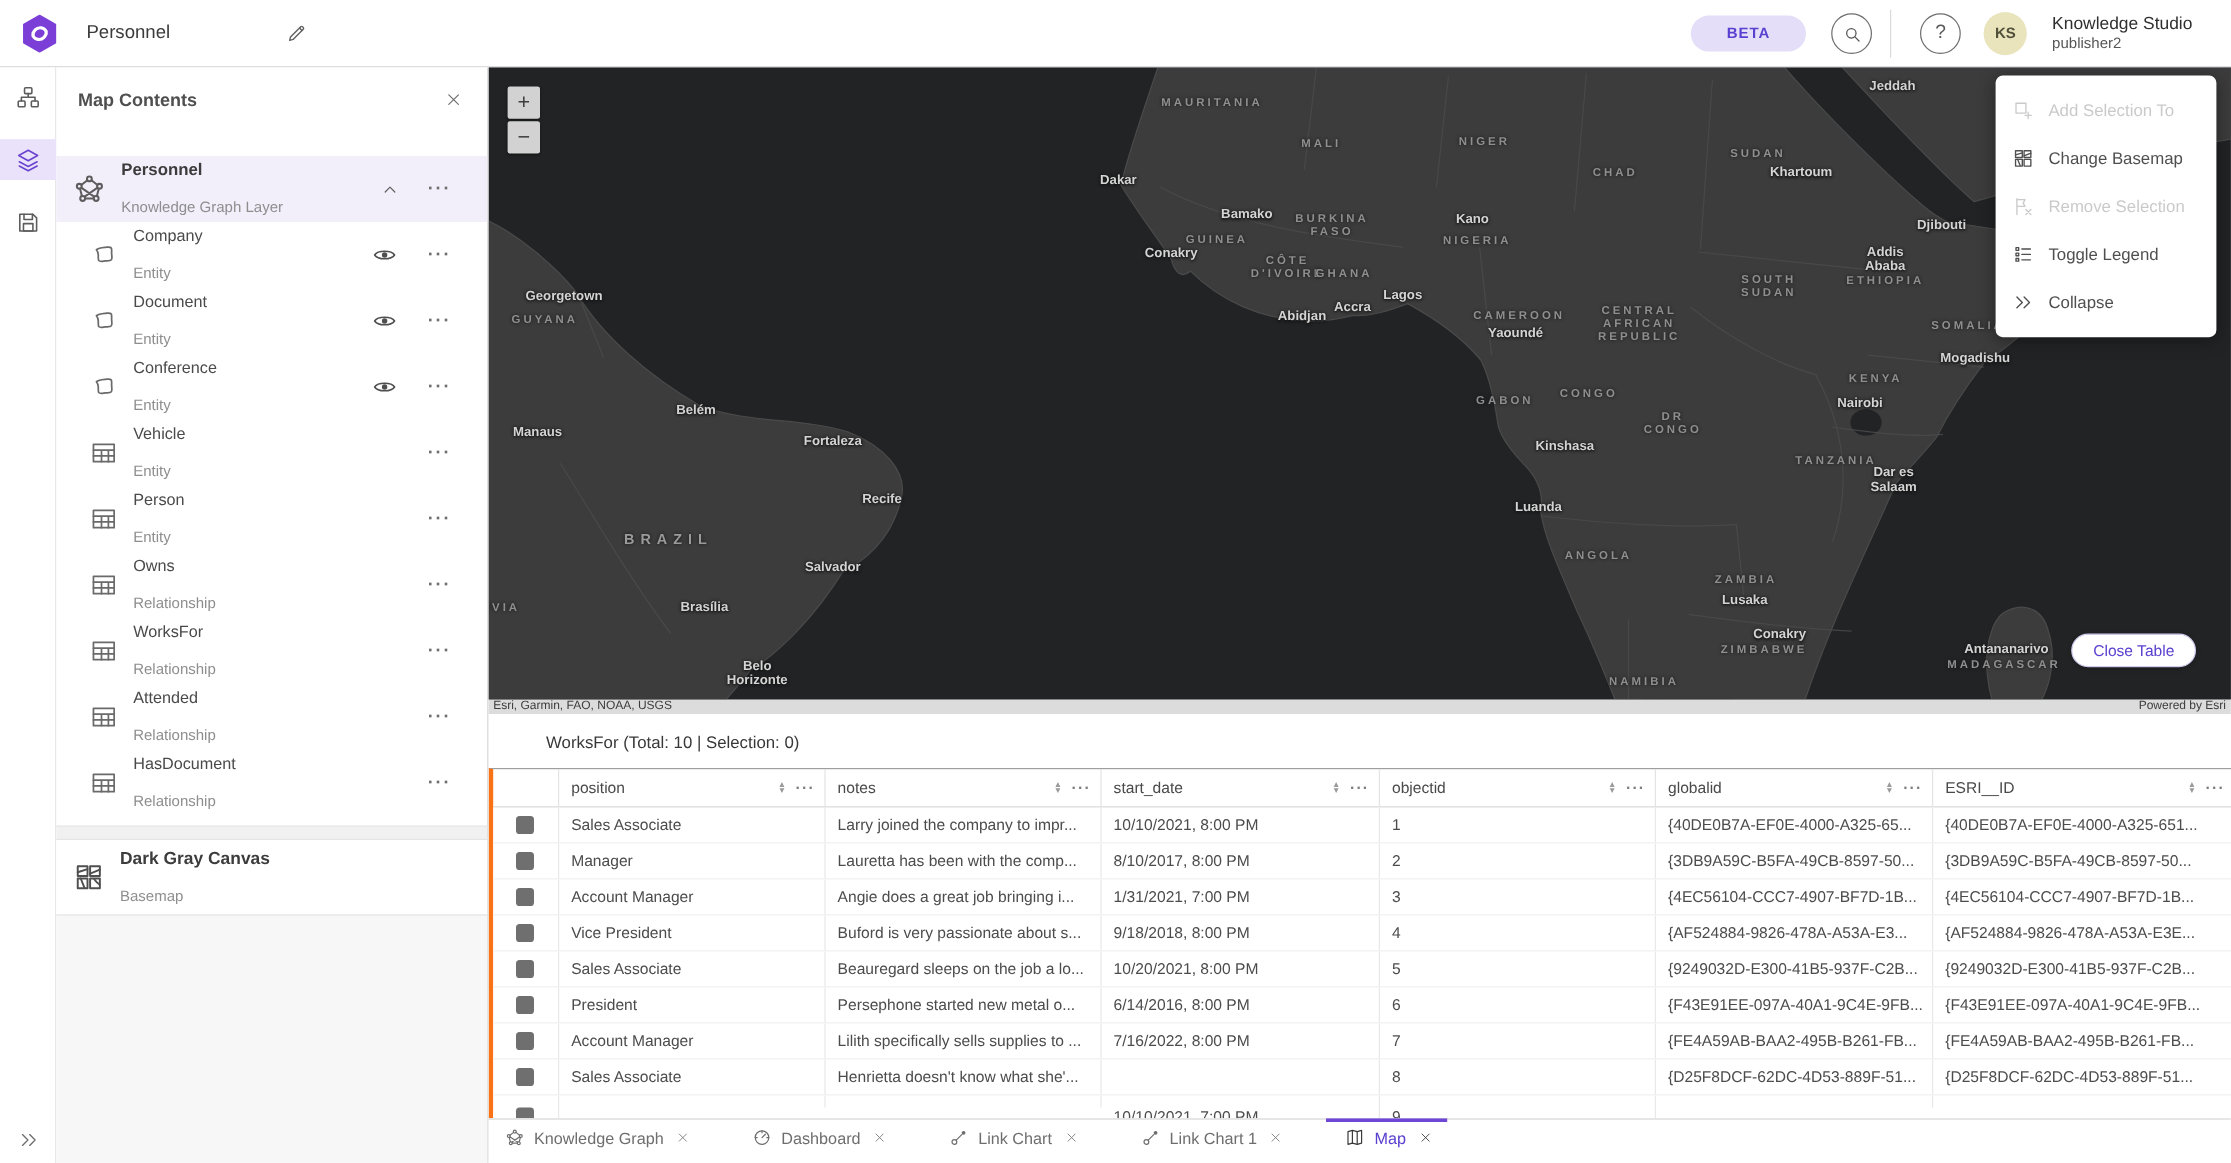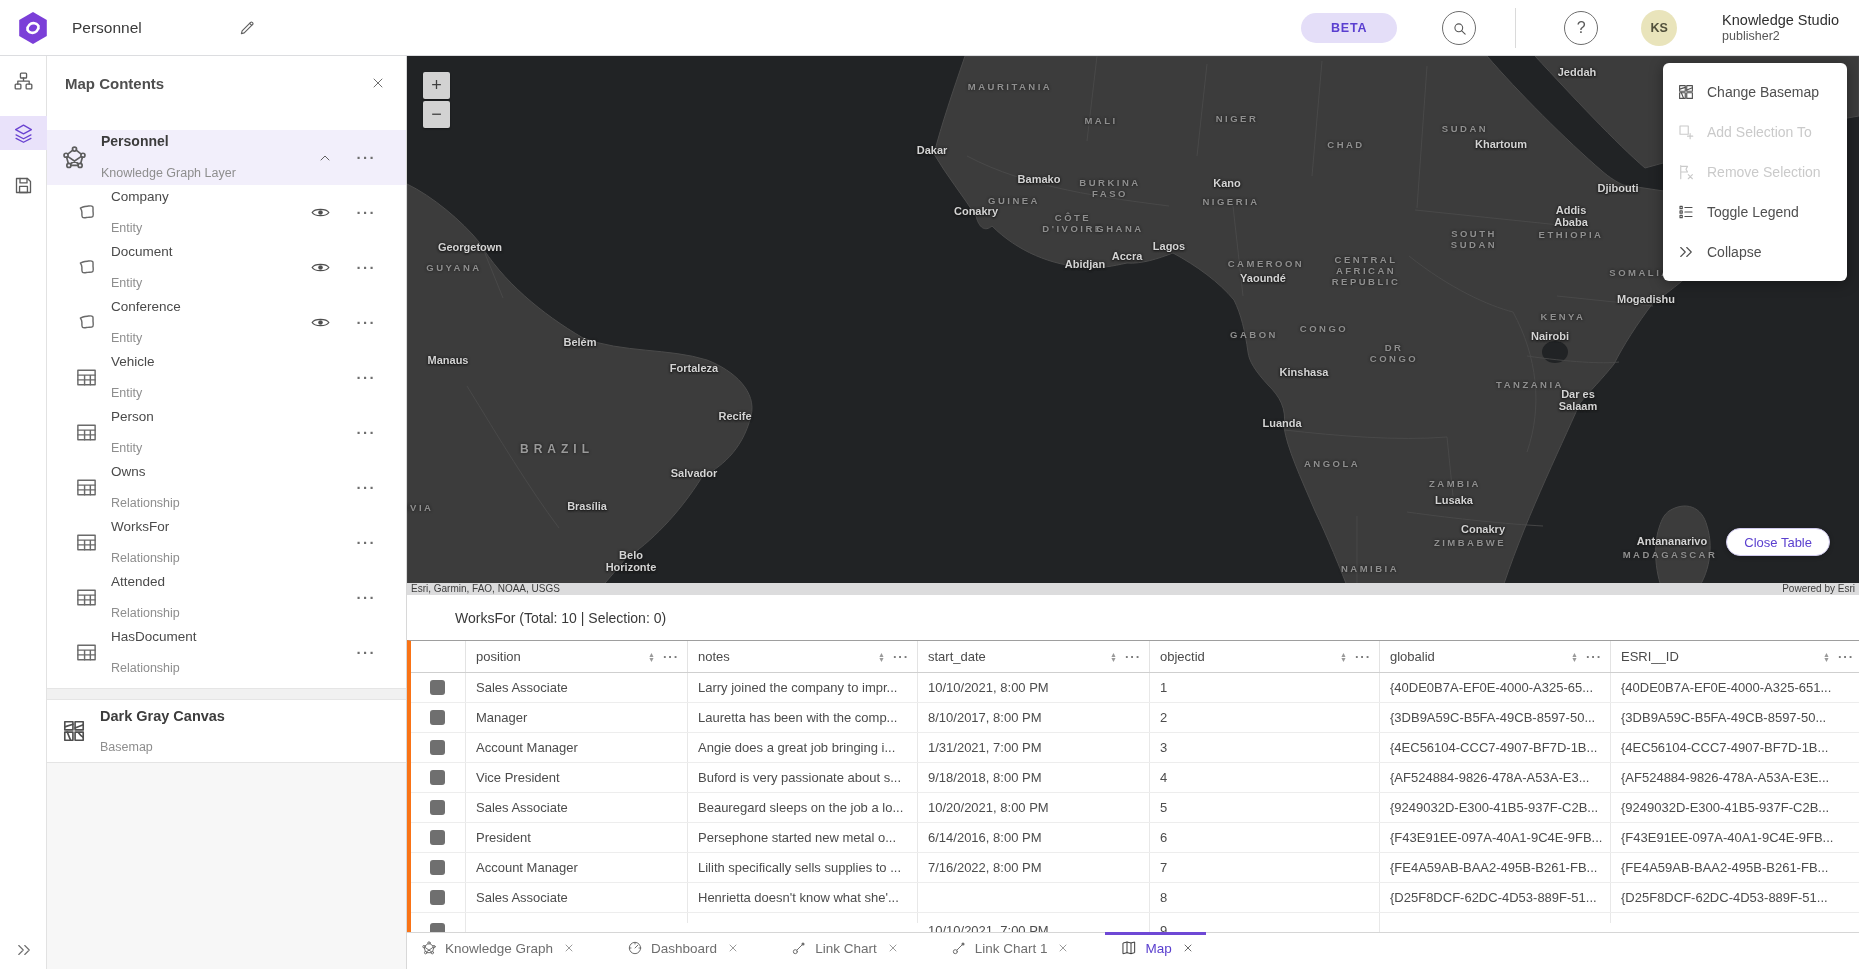--- a/index.html
+++ b/index.html
@@ -9,21 +9,21 @@
     stroke-width:1.5; stroke-linecap:round; stroke-linejoin:round; display:block; }
   .icon svg .f { fill:currentColor; stroke:none; }
   .icon { display:inline-block; flex:none; }
 
   
   .topbar { position:absolute; left:0; top:0; right:0; height:56px; background:#fff;
     border-bottom:1px solid #dcdde0; display:flex; align-items:center; z-index:40; }
   .logo { width:30px; height:32px; margin-left:18px; }
   .app-title { margin-left:24px; font-size:15.5px; color:#3a3a3a; }
   .edit-btn { width:18px; height:18px; color:#5f5f5f; margin-left:96px; cursor:pointer; }
-  .topbar-right { position:absolute; right:20px; top:0; height:56px; display:flex; align-items:center;gap:24px; }
+  .topbar-right { position:absolute; right:32px; top:0; height:56px; display:flex; align-items:center; }
   .beta-pill { width:96px; height:30px; border-radius:15px; background:#e4def8; color:#5a3fd0;
     font-size:12.5px; font-weight:bold; letter-spacing:.8px; display:flex; align-items:center; justify-content:center; }
   .circle-btn { width:34px; height:34px; border-radius:50%; border:1.5px solid #6e6e6e; color:#555;
     display:flex; align-items:center; justify-content:center; background:#fff; cursor:pointer; }
   .circle-btn .icon { width:17px; height:17px; }
   .circle-btn.help { font-size:16px; color:#595959; }
   .tb-divider { width:1px; height:40px; background:#dadada; }
   .avatar { width:36px; height:36px; border-radius:50%; background:#e9e4bb; color:#51503b;
     font-size:12.5px; font-weight:bold; display:flex; align-items:center; justify-content:center; }
   .account { line-height:1.15; }
@@ -536,40 +536,40 @@
 
     <div class="zoomctl">
       <div class="zbtn">+</div>
       <div class="zbtn">−</div>
     </div>
 
     <div class="close-table-btn">Close Table</div>
 
     <div class="ctx-menu">
       <div id="ctx-items">
+          <div class="ctx-item disabled">
+     <span class="icon ">
+              <svg viewBox="0 0 24 24">
+                <path d="M4 4h11v11H4z"></path>
+                <path d="M17.5 14v7M14 17.5h7"></path>
+              </svg>
+            </span>
+            <span>Add Selection To</span>
+   </div>
           <div class="ctx-item ">
      <span class="icon ">
               <svg viewBox="0 0 24 24">
                 <rect x="3.5" y="3.5" width="7.5" height="7.5"></rect>
                 <rect x="13" y="3.5" width="7.5" height="7.5"></rect>
                 <rect x="3.5" y="13" width="7.5" height="7.5"></rect>
                 <rect x="13" y="13" width="7.5" height="7.5"></rect>
                 <path d="M3.5 8.2l7.5-2.4M13 9.2l7.5-3M5.8 13l2.8 7"></path>
               </svg>
             </span>
             <span>Change Basemap</span>
-   </div>
-          <div class="ctx-item disabled">
-     <span class="icon ">
-              <svg viewBox="0 0 24 24">
-                <path d="M4 4h11v11H4z"></path>
-                <path d="M17.5 14v7M14 17.5h7"></path>
-              </svg>
-            </span>
-            <span>Add Selection To</span>
    </div>
           <div class="ctx-item disabled">
      <span class="icon ">
               <svg viewBox="0 0 24 24">
                 <path d="M5 3.5V21M5 4.5h9l-2 3.8 2 3.7H5"></path>
                 <path d="M15 15.5l5.5 5.5M20.5 15.5L15 21"></path>
               </svg>
             </span>
             <span>Remove Selection</span>
    </div>

